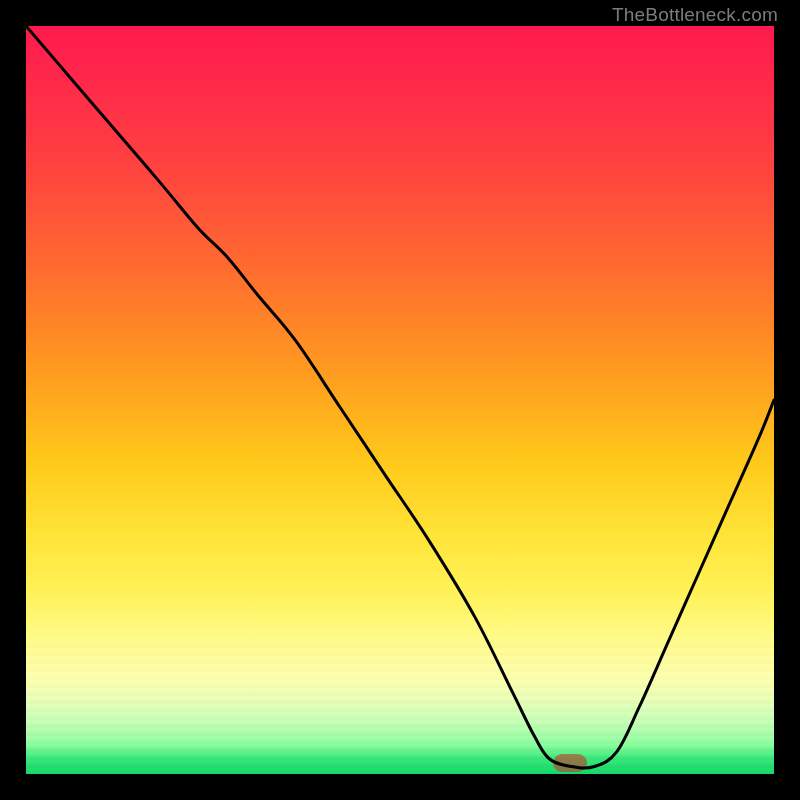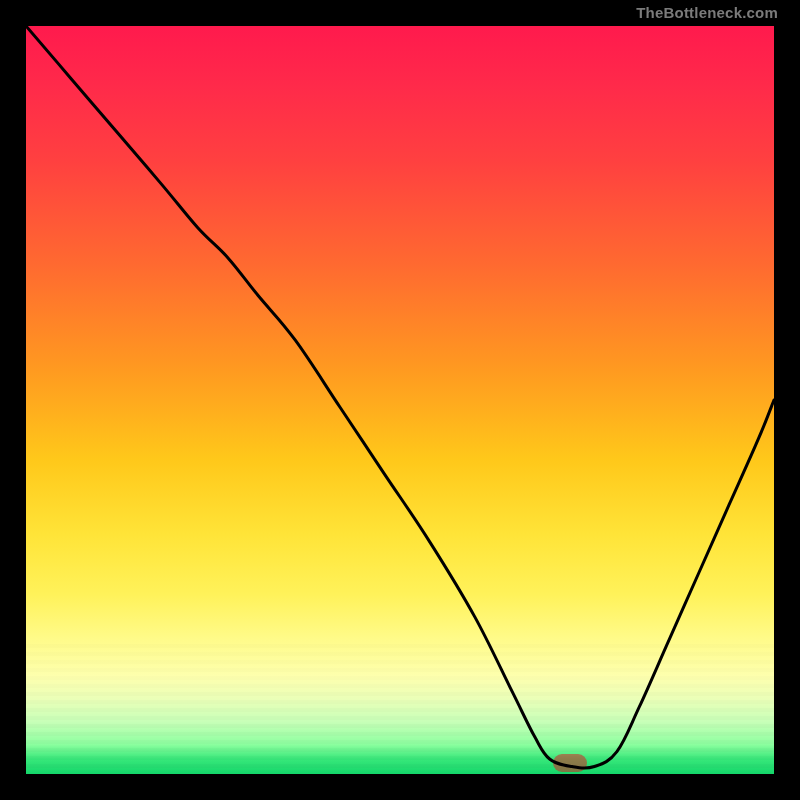--- a/index.html
+++ b/index.html
@@ -66,23 +66,23 @@
   }
   .marker {
     position: absolute;
     border-radius: 9px;
     background: rgba(214, 36, 36, 0.55);
   }
   .watermark {
     position: absolute;
     right: 22px;
     top: 4px;
-    font-size: 15px;
+    font-size: 19px;
     letter-spacing: 0.2px;
-    font-weight: 700;
+    font-weight: 400;
     color: #7b7b7b;
     user-select: none;
   }
 </style>
 </head>
 <body>
 
 <div class="frame">
   <div class="watermark">TheBottleneck.com</div>
   <div class="plot">

